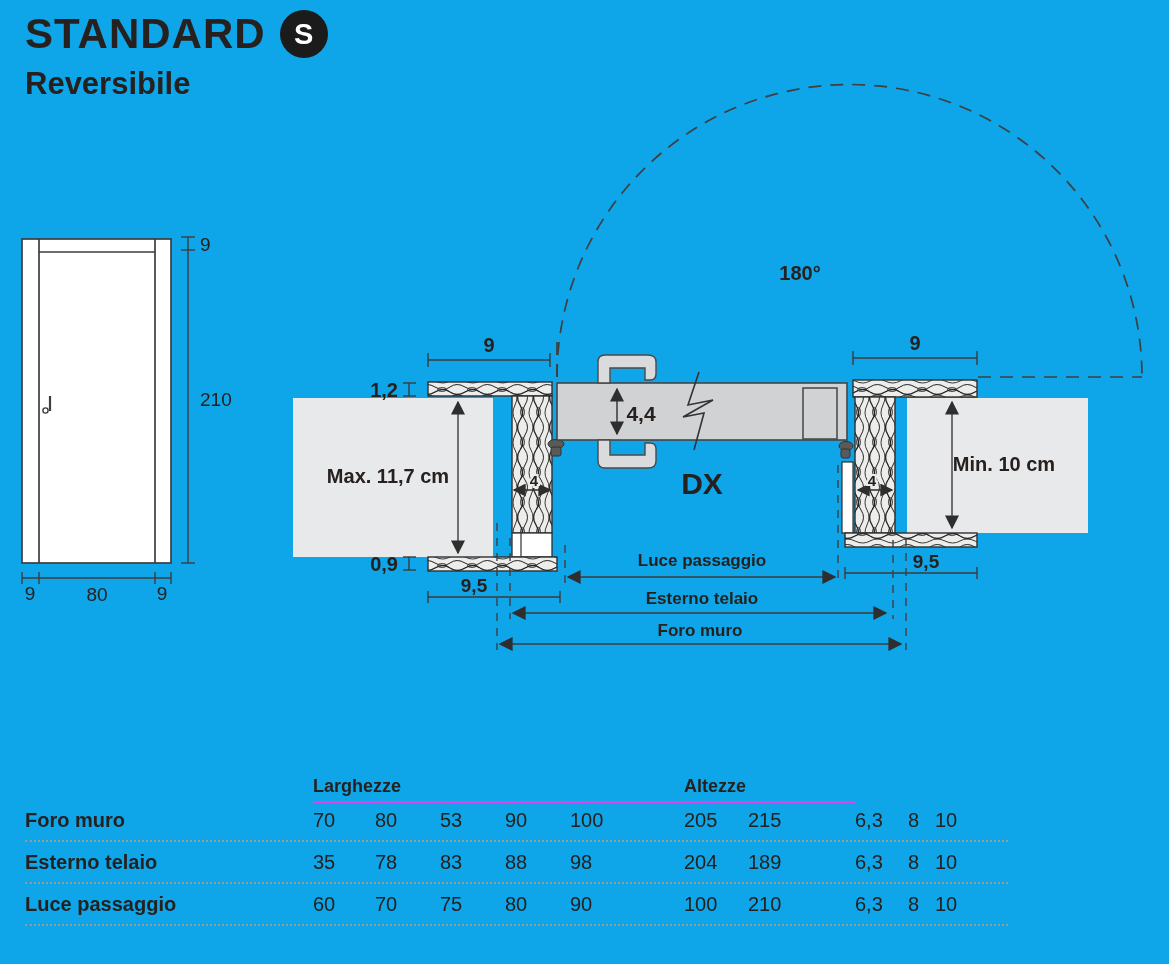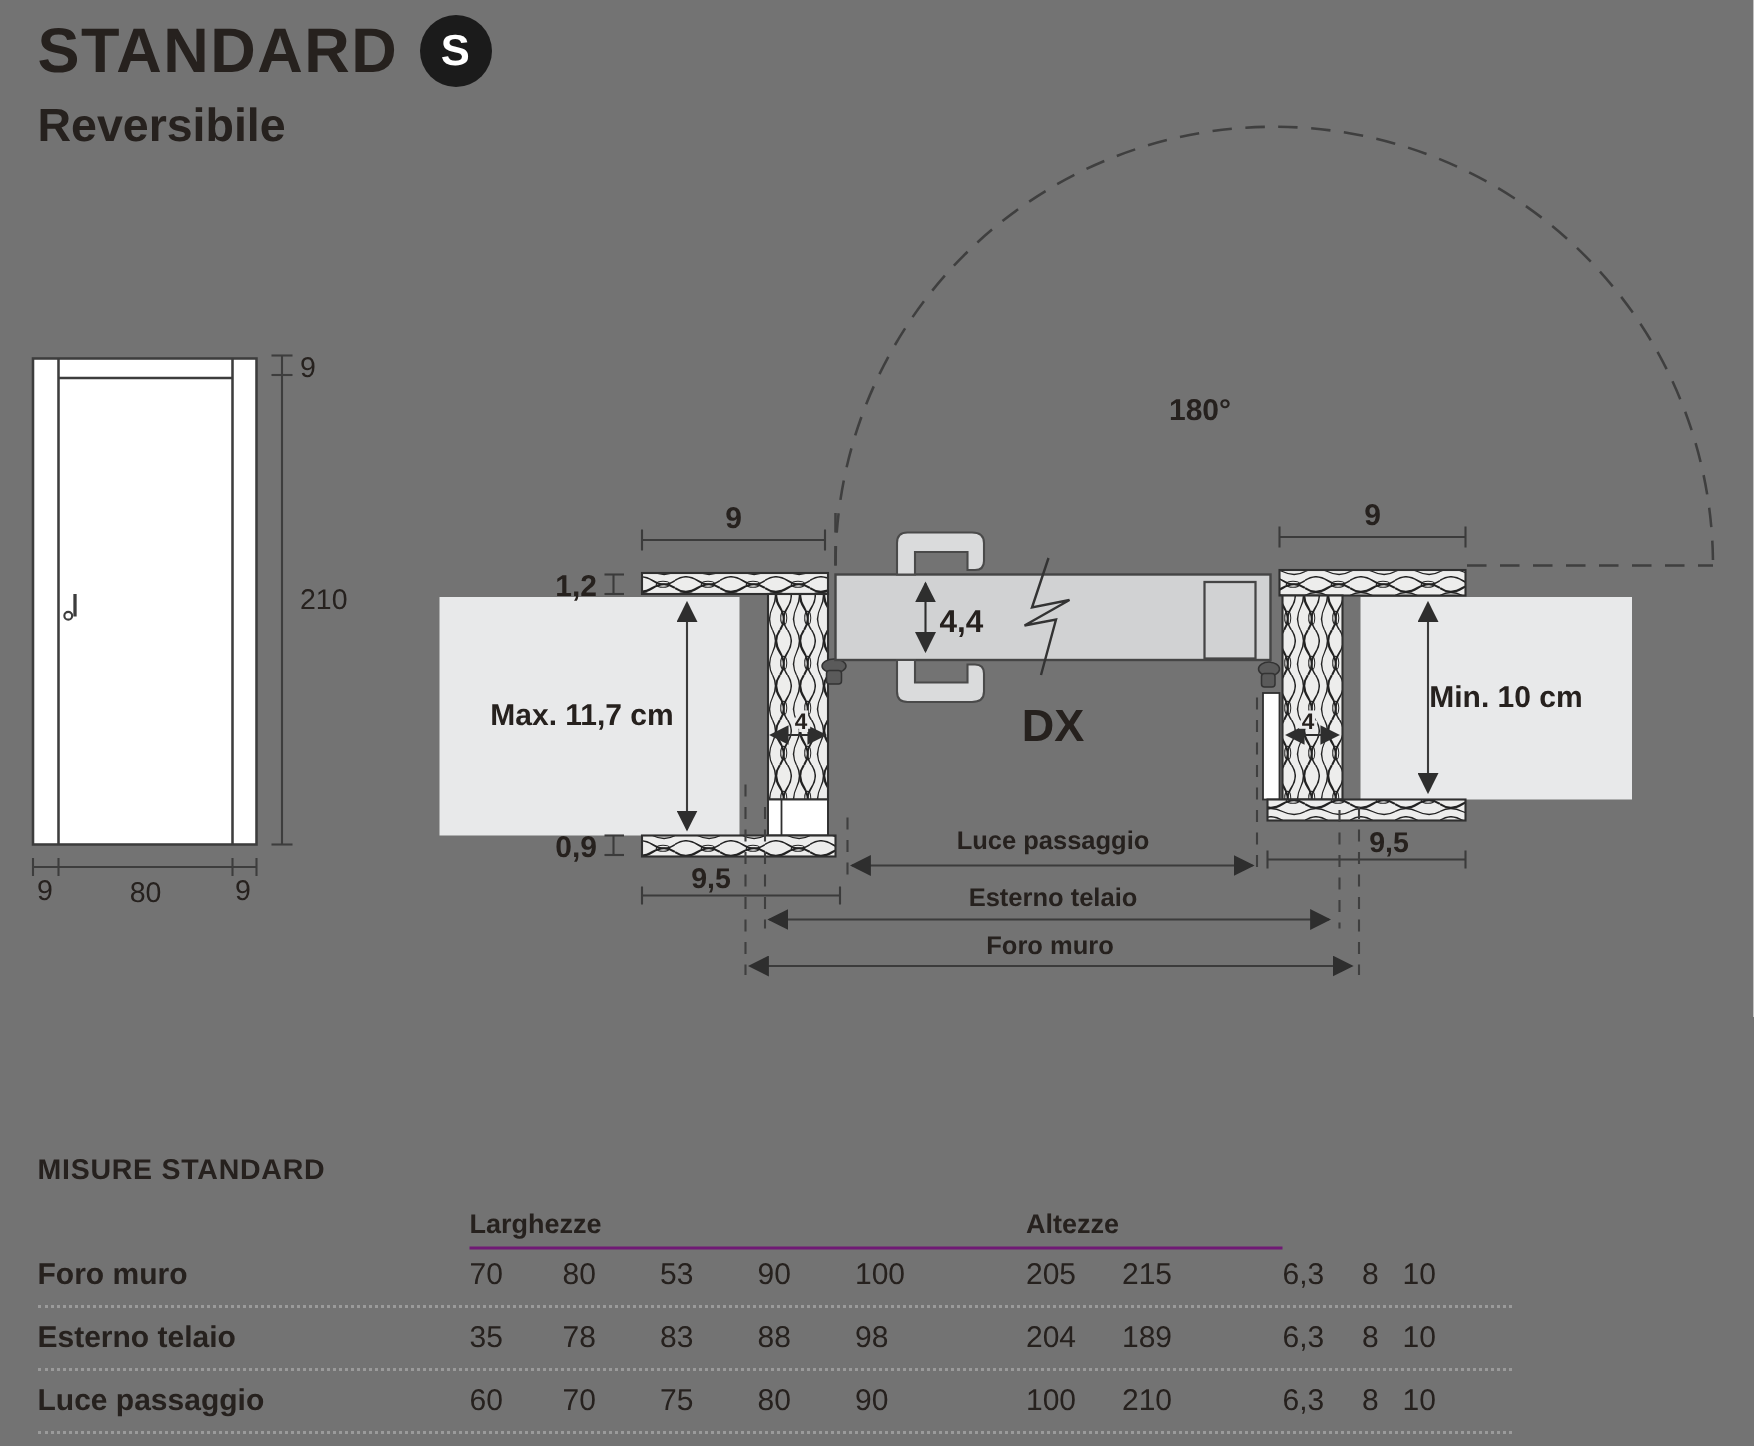--- a/index.html
+++ b/index.html
@@ -1,34 +1,34 @@
 <!DOCTYPE html>
 <html><head>
 <meta charset="utf-8">
 <style>
   html,body{margin:0;padding:0;background:#ffffff;}
-  .page{position:relative;width:1169px;height:964px;background:#737373;overflow:hidden;
+  .page{position:relative;width:1169px;height:964px;background:#0ea5e9;overflow:hidden;
         font-family:"Liberation Sans",sans-serif;color:#26211e;}
   
   .heading{position:absolute;left:25px;top:10px;}
   .title-row{display:flex;align-items:center;gap:14px;}
   .title-row h1{margin:0;font-size:42px;font-weight:800;letter-spacing:1px;color:#26211e;}
   .badge{width:48px;height:48px;border-radius:50%;background:#1b1b1b;display:flex;
          align-items:center;justify-content:center;}
   .badge span{color:#fff;font-size:29px;font-weight:800;line-height:1;}
   .subtitle{margin:8px 0 0 0;font-size:31px;font-weight:800;color:#26211e;}
   
   .diagram{position:absolute;left:0;top:0;width:1169px;height:760px;}
   
   .measures{position:absolute;left:25px;top:770px;width:983px;}
   .measures .m-title{font-size:19px;font-weight:800;letter-spacing:.5px;margin:0 0 8px 0;}
   .grid{display:grid;grid-template-columns:288px 62px 65px 65px 65px 114px 64px 107px 53px 27px 1fr;
         align-items:center;}
   .g-head{height:30px;}
-  .g-head .gh{font-size:18px;font-weight:700;border-bottom:2px solid #701a75;height:100%;
+  .g-head .gh{font-size:18px;font-weight:700;border-bottom:2px solid #d946ef;height:100%;
               display:flex;align-items:flex-end;padding-bottom:4px;}
   .g-head .gh-empty{border-bottom:none;}
   .span5{grid-column:span 5;} .span2{grid-column:span 2;} .span3{grid-column:span 3;}
   .t-row{height:40px;border-bottom:2px dotted #9a9a9a;}
   .t-row .lbl{font-size:20px;font-weight:800;}
   .t-row .num{font-size:20px;font-weight:400;}
   svg text{font-family:"Liberation Sans",sans-serif;fill:#26211e;}
 </style>
 </head>
 <body>
@@ -188,21 +188,20 @@
     <text x="388" y="483" font-size="20" font-weight="800" text-anchor="middle">Max. 11,7 cm</text>
     <text x="1004" y="471" font-size="20" font-weight="800" text-anchor="middle">Min. 10 cm</text>
     <text x="474" y="592" font-size="19" font-weight="800" text-anchor="middle">9,5</text>
     <text x="926" y="568" font-size="19" font-weight="800" text-anchor="middle">9,5</text>
     <text x="702" y="566" font-size="17" font-weight="800" text-anchor="middle">Luce passaggio</text>
     <text x="702" y="604" font-size="17" font-weight="800" text-anchor="middle">Esterno telaio</text>
     <text x="700" y="636" font-size="17" font-weight="800" text-anchor="middle">Foro muro</text>
   </svg>
 
   <div class="measures">
-    <p class="m-title">MISURE STANDARD</p>
 
     <div class="grid g-head">
       <div class="gh gh-empty"></div>
       <div class="gh span5">Larghezze</div>
       <div class="gh span2">Altezze</div>
     </div>
 
     <div class="grid t-row">
       <div class="lbl">Foro muro</div>
       <div class="num">70</div>

